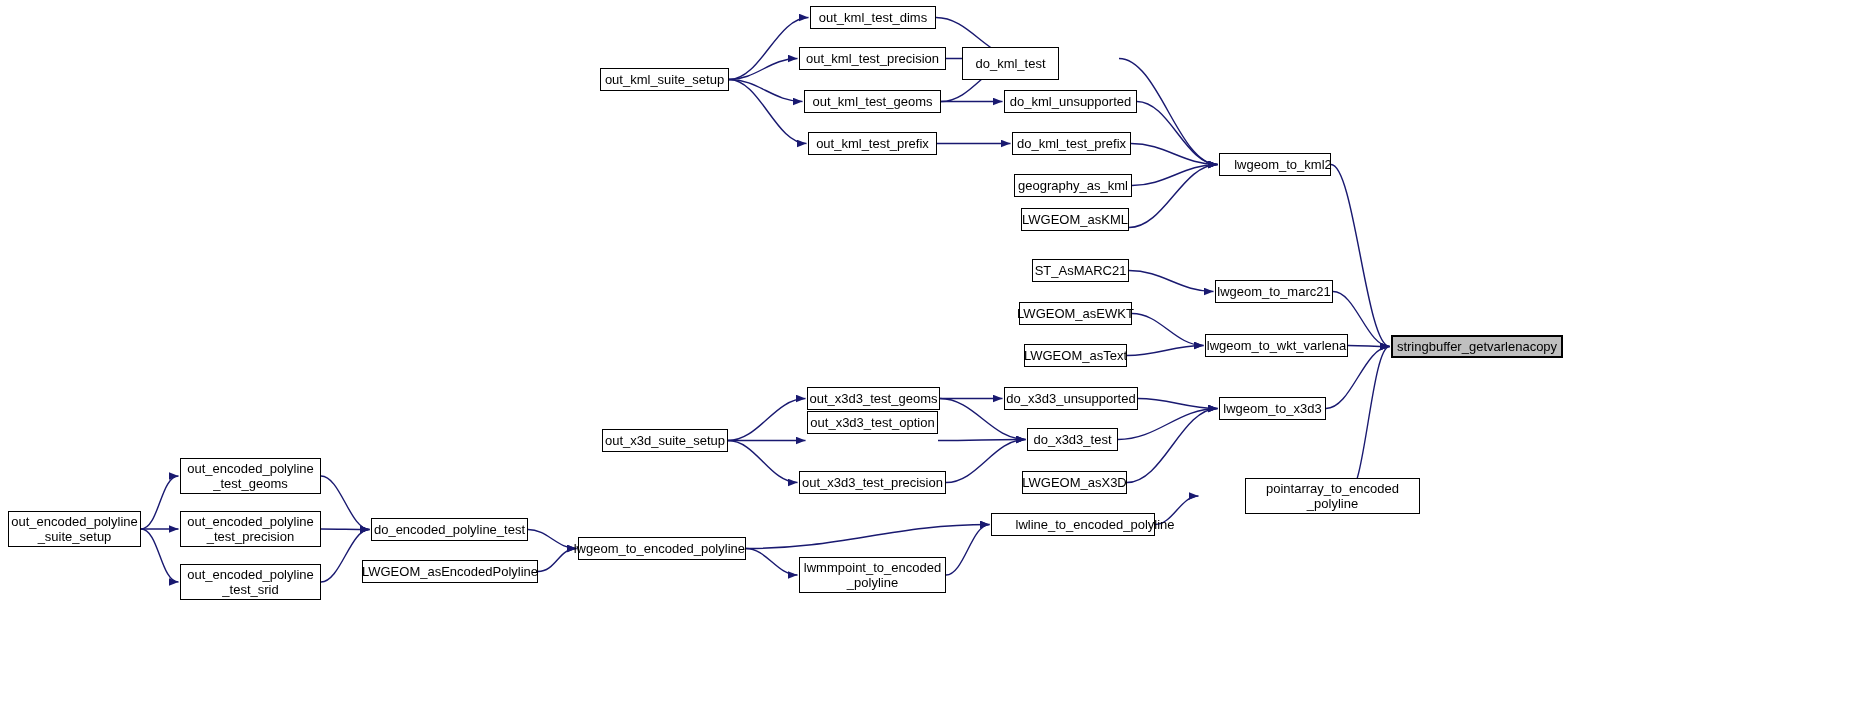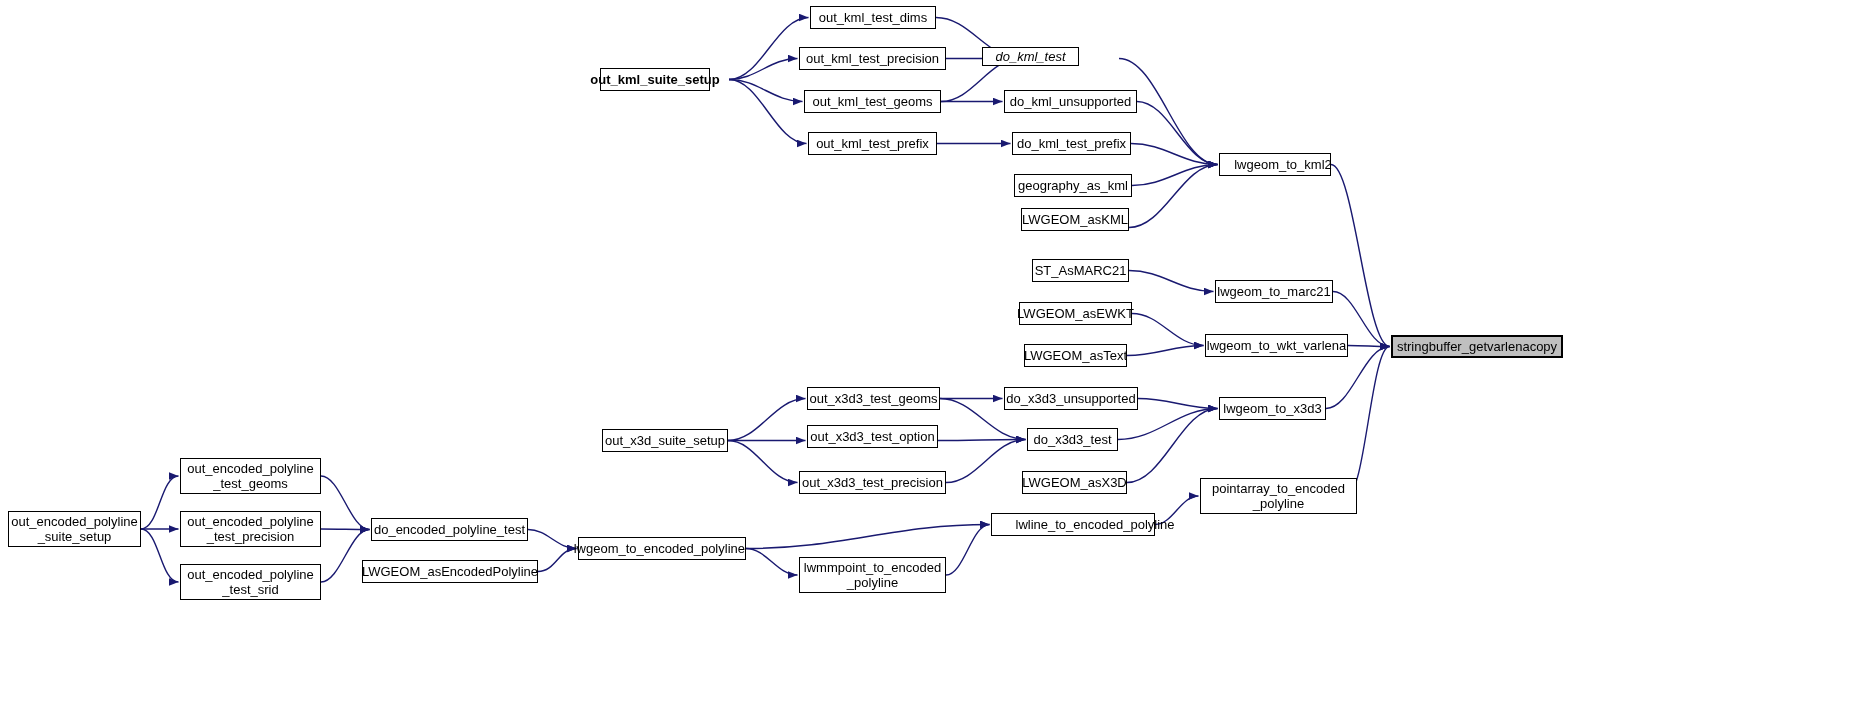--- a/index.html
+++ b/index.html
@@ -101,24 +101,24 @@
       <path d="M 1155 524.5 C 1173 524.5, 1180.5 496, 1198.5 496" class="edge" marker-end="url(#arrow)"></path>
       <path d="M 1347 496 C 1365 496, 1371.5 346.5, 1389.5 346.5" class="edge" marker-end="url(#arrow)"></path>
     </svg>
 
 <div class="node" style="left: 810px; top: 6px; width: 126px; height: 23px;">
       <span>out_kml_test_dims</span>
     </div>
     <div class="node" style="left: 799px; top: 47px; width: 147px; height: 23px;">
       <span>out_kml_test_precision</span>
     </div>
-    <div class="node" style="left: 982px; top: 47px; width: 97px; height: 19px; font-style: italic;">
+    <div class="node" style="left: 962px; top: 47px; width: 97px; height: 33px;">
       <span>do_kml_test</span>
     </div>
-    <div class="node" style="left: 600px; top: 68px; width: 110px; height: 23px; font-weight: bold;">
+    <div class="node" style="left: 600px; top: 68px; width: 129px; height: 23px;">
       <span>out_kml_suite_setup</span>
     </div>
     <div class="node" style="left: 804px; top: 90px; width: 137px; height: 23px;">
       <span>out_kml_test_geoms</span>
     </div>
     <div class="node" style="left: 1004px; top: 90px; width: 133px; height: 23px;">
       <span>do_kml_unsupported</span>
     </div>
     <div class="node" style="left: 808px; top: 132px; width: 129px; height: 23px;">
       <span>out_kml_test_prefix</span>
@@ -158,33 +158,33 @@
     </div>
     <div class="node" style="left: 1004px; top: 387px; width: 134px; height: 23px;">
       <span>do_x3d3_unsupported</span>
     </div>
     <div class="node" style="left: 1219px; top: 397px; width: 107px; height: 23px;">
       <span>lwgeom_to_x3d3</span>
     </div>
     <div class="node" style="left: 602px; top: 429px; width: 126px; height: 23px;">
       <span>out_x3d_suite_setup</span>
     </div>
-    <div class="node" style="left: 807px; top: 425px; width: 131px; height: 23px;">
+    <div class="node" style="left: 807px; top: 411px; width: 131px; height: 23px;">
       <span>out_x3d3_test_option</span>
     </div>
     <div class="node" style="left: 1027px; top: 428px; width: 91px; height: 23px;">
       <span>do_x3d3_test</span>
     </div>
     <div class="node" style="left: 799px; top: 471px; width: 147px; height: 23px; text-align: center;">
       <span>out_x3d3_test_precision</span>
     </div>
     <div class="node" style="left: 1022px; top: 471px; width: 105px; height: 23px;">
       <span>LWGEOM_asX3D</span>
     </div>
-    <div class="node" style="left: 1200px; top: 478px; width: 157px; height: 36px;">
+    <div class="node" style="left: 1245px; top: 478px; width: 175px; height: 36px;">
       <span>pointarray_to_encoded</span>
       <span>_polyline</span>
     </div>
     <div class="node" style="left: 180px; top: 458px; width: 141px; height: 36px;">
       <span>out_encoded_polyline</span>
       <span>_test_geoms</span>
     </div>
     <div class="node" style="left: 8px; top: 511px; width: 133px; height: 36px;">
       <span>out_encoded_polyline</span>
       <span>_suite_setup</span>

